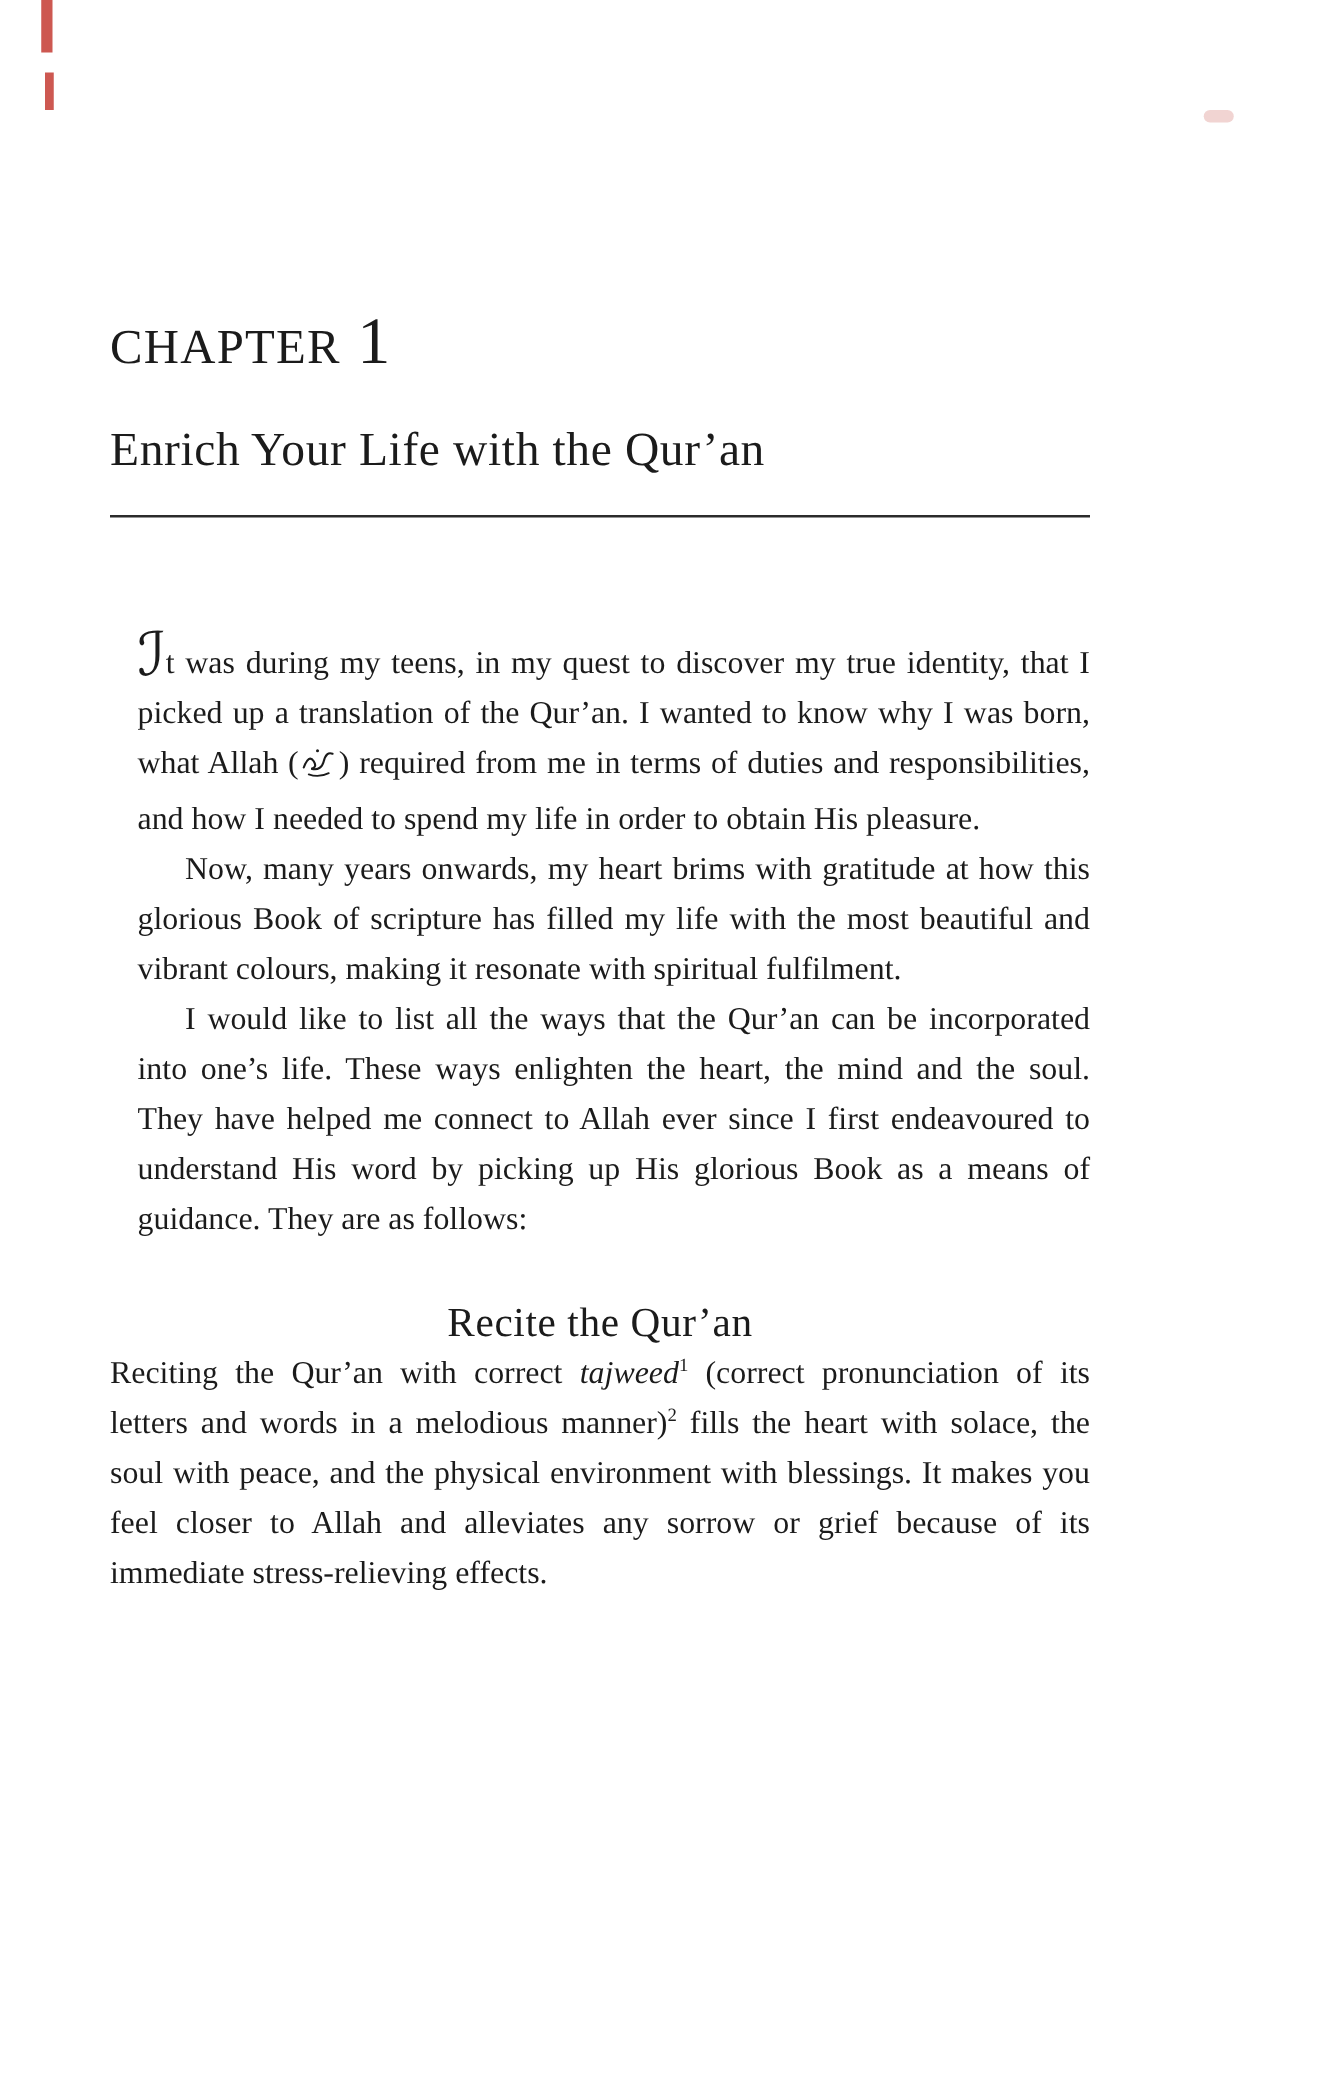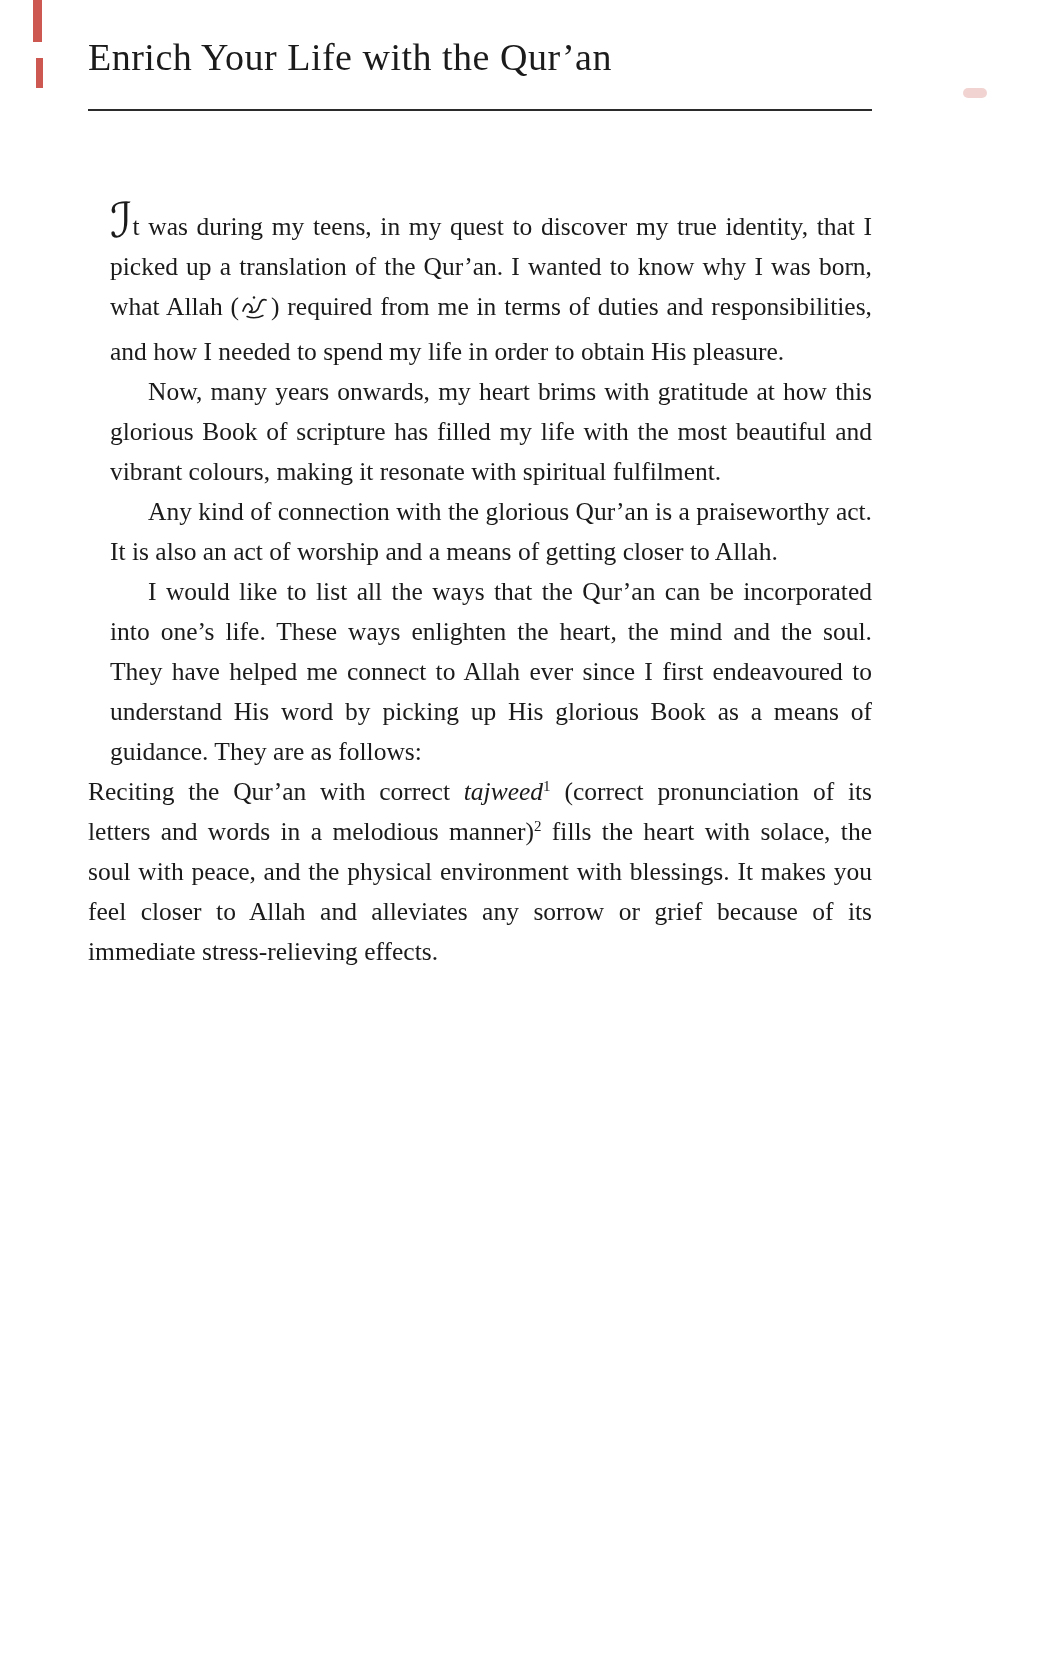--- a/index.html
+++ b/index.html
@@ -99,39 +99,43 @@
 </style>
 </head>
 <body>
 
 <div class="scan-mark mark-a"></div>
 <div class="scan-mark mark-b"></div>
 <div class="scan-mark mark-c"></div>
 
 <div class="content">
 
+  <div class="chapter-line">
+    <span class="chapter-label">CHAPTER</span>
+    <span class="chapter-number">1</span>
+  </div>
 
   <div class="chapter-title">Enrich Your Life with the Qur’an</div>
 
   <div class="rule"></div>
 
   <div class="body-text">
 
     <p><span class="dropcap">ℐ</span><span>t was during my teens, in my quest to discover my true identity, that I picked up a translation of the Qur’an. I wanted to know why I was born, what Allah (</span><span class="inline-icon"><svg width="30" height="26" viewBox="0 0 30 26" aria-hidden="true">
             <path d="M3 17 q4 -11 8 -5 q3 5 -2 6 q8 2 10 -6 q2 -8 7 -6" fill="none" stroke="#1b1b1b" stroke-width="1.7" stroke-linecap="round"></path>
             <path d="M7 22.5 q8 3 16 -1" fill="none" stroke="#1b1b1b" stroke-width="1.4" stroke-linecap="round"></path>
             <circle cx="14" cy="3.5" r="1.2" fill="#1b1b1b"></circle>
           </svg></span><span>) required from me in terms of duties and responsibilities, and how I needed to spend my life in order to obtain His pleasure.</span></p>
 
     <p class="indent">Now, many years onwards, my heart brims with gratitude at how this glorious Book of scripture has filled my life with the most beautiful and vibrant colours, making it resonate with spiritual fulfilment.</p>
 
-    <p class="indent">Any kind of connection with the glorious Qur’an is a praiseworthy act. It is also an act of worship and a means of getting closer to Allah.</p>
 
     <p class="indent">I would like to list all the ways that the Qur’an can be incorporated into one’s life. These ways enlighten the heart, the mind and the soul. They have helped me connect to Allah ever since I first endeavoured to understand His word by picking up His glorious Book as a means of guidance. They are as follows:</p>
 
   </div>
 
+  <div class="section-heading">Recite the Qur’an</div>
 
   <div class="section-para">
     <p><span>Reciting the Qur’an with correct </span><i class="term">tajweed</i><sup class="fn">1</sup><span> (correct pronunciation of its letters and words in a melodious manner)</span><sup class="fn">2</sup><span> fills the heart with solace, the soul with peace, and the physical environment with blessings. It makes you feel closer to Allah and alleviates any sorrow or grief because of its immediate stress-relieving effects.</span></p>
   </div>
 
 </div>
 
 </body></html>

